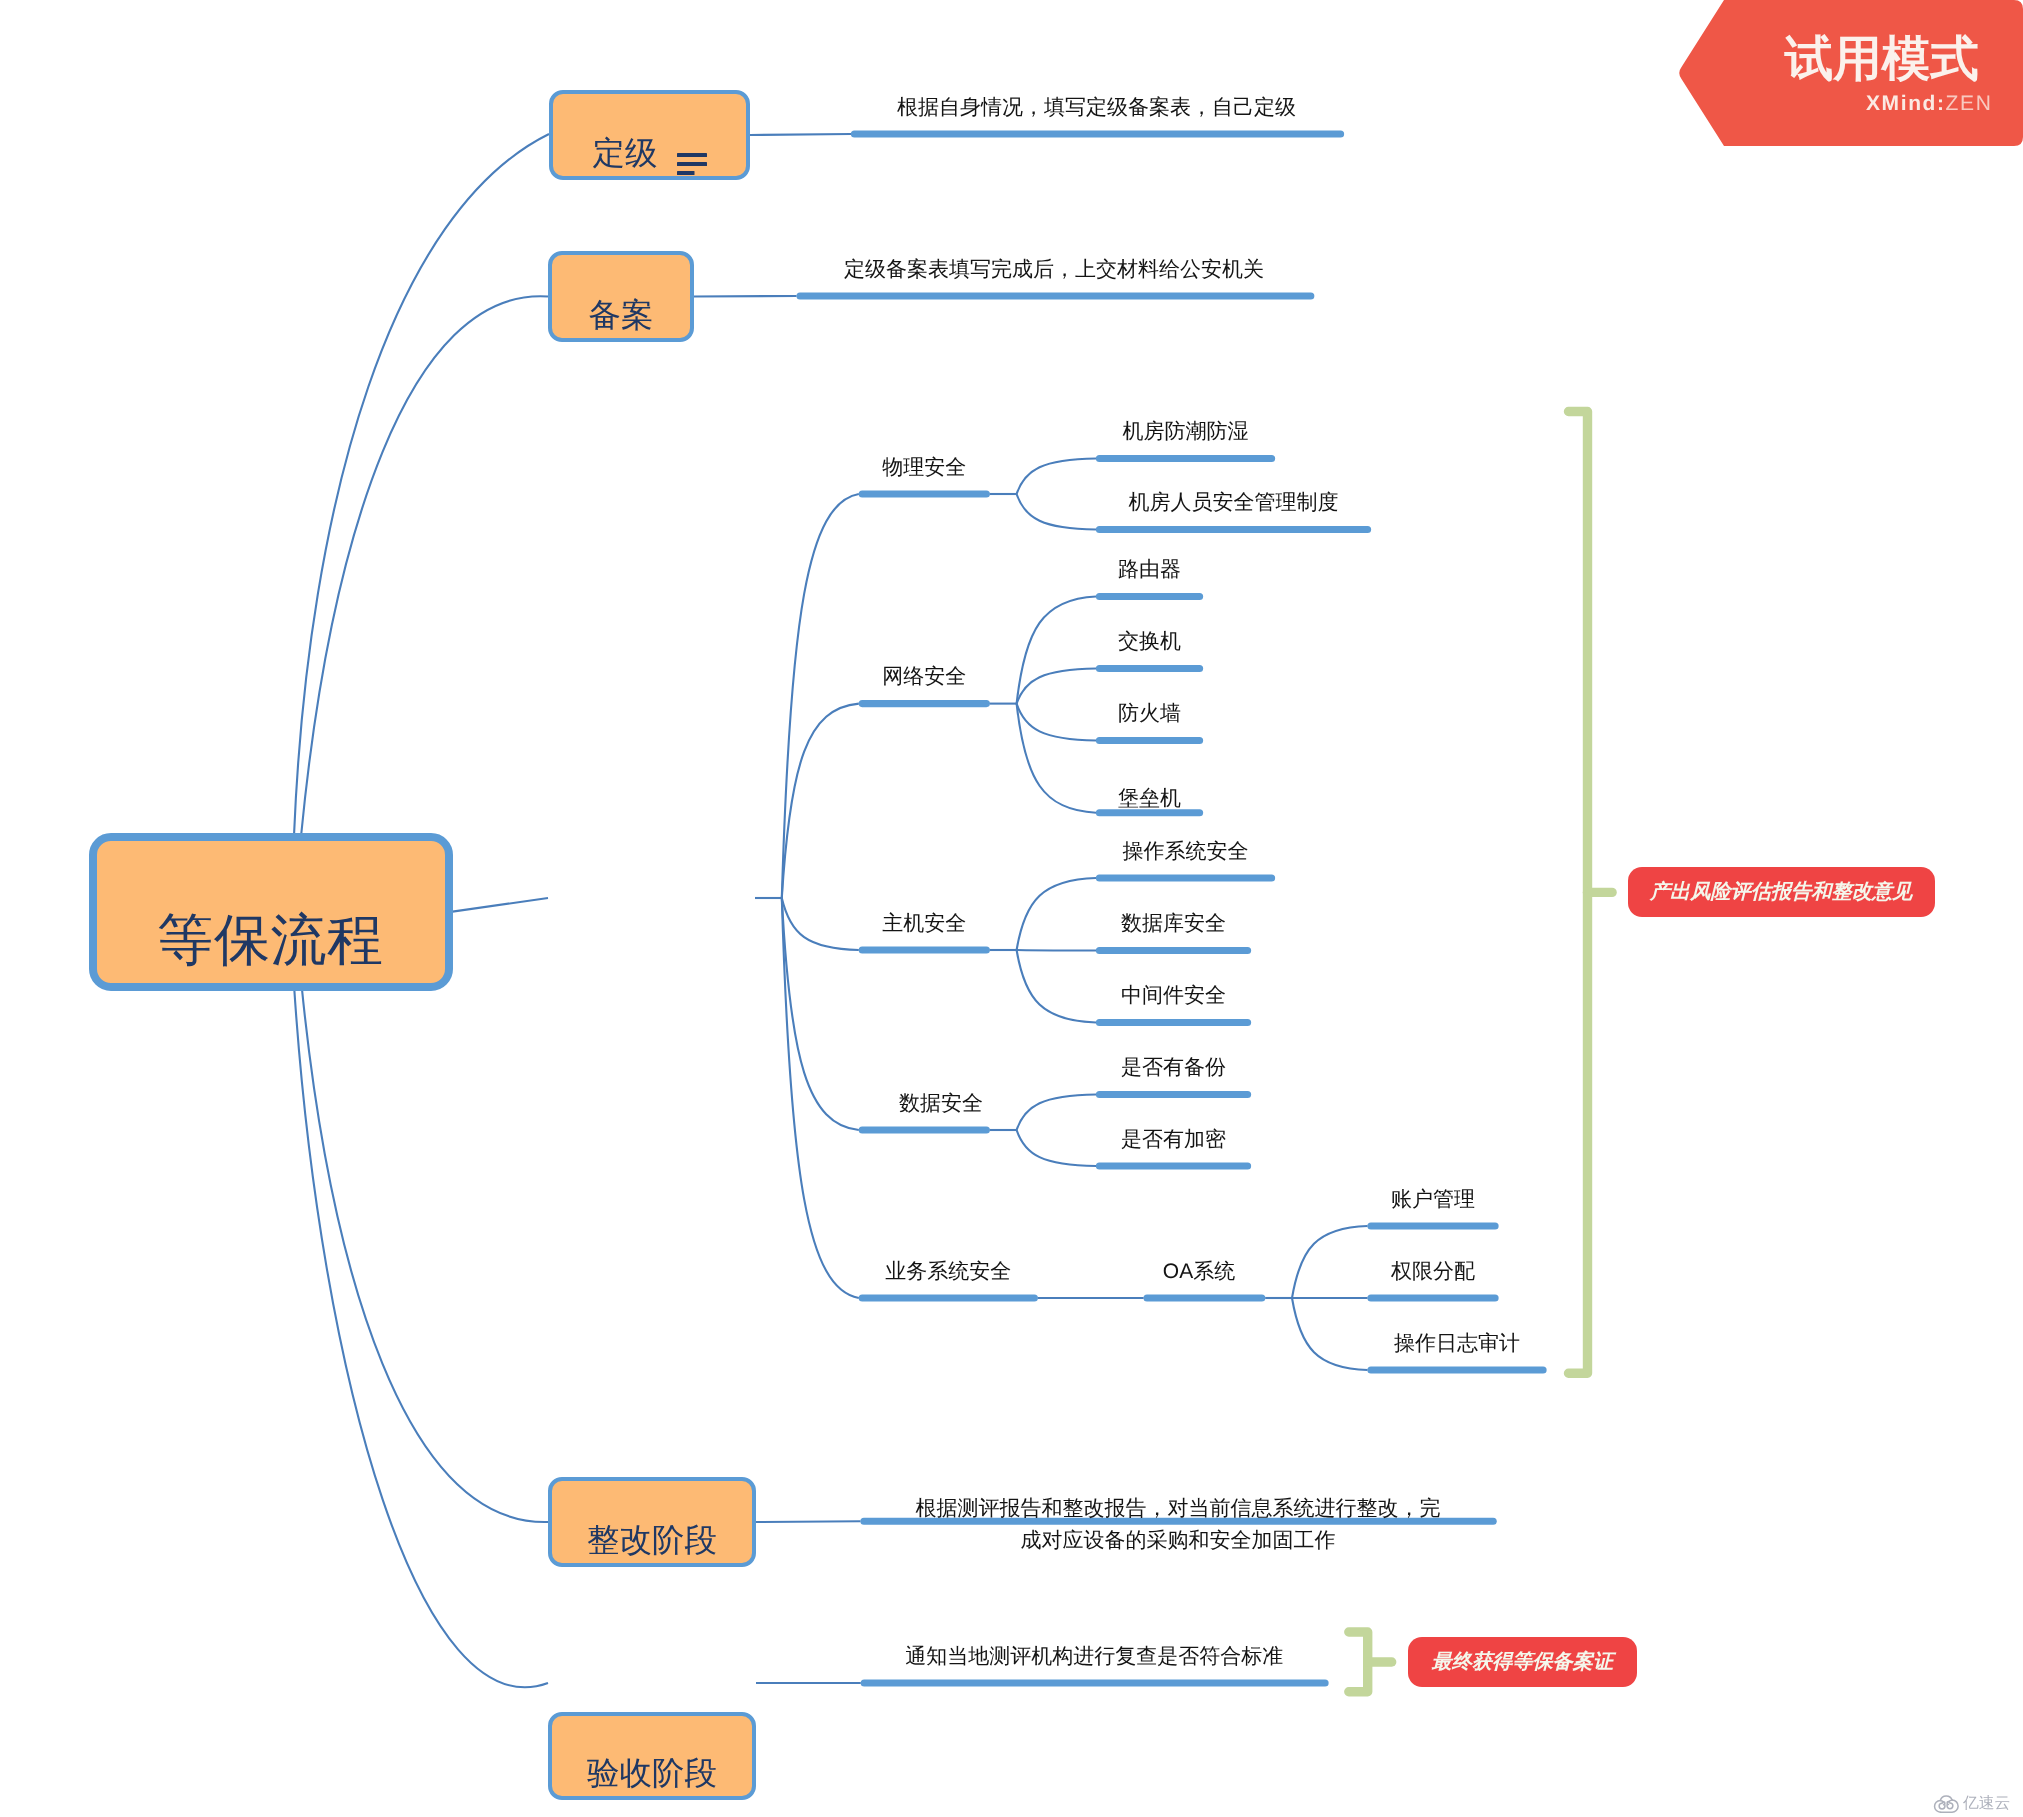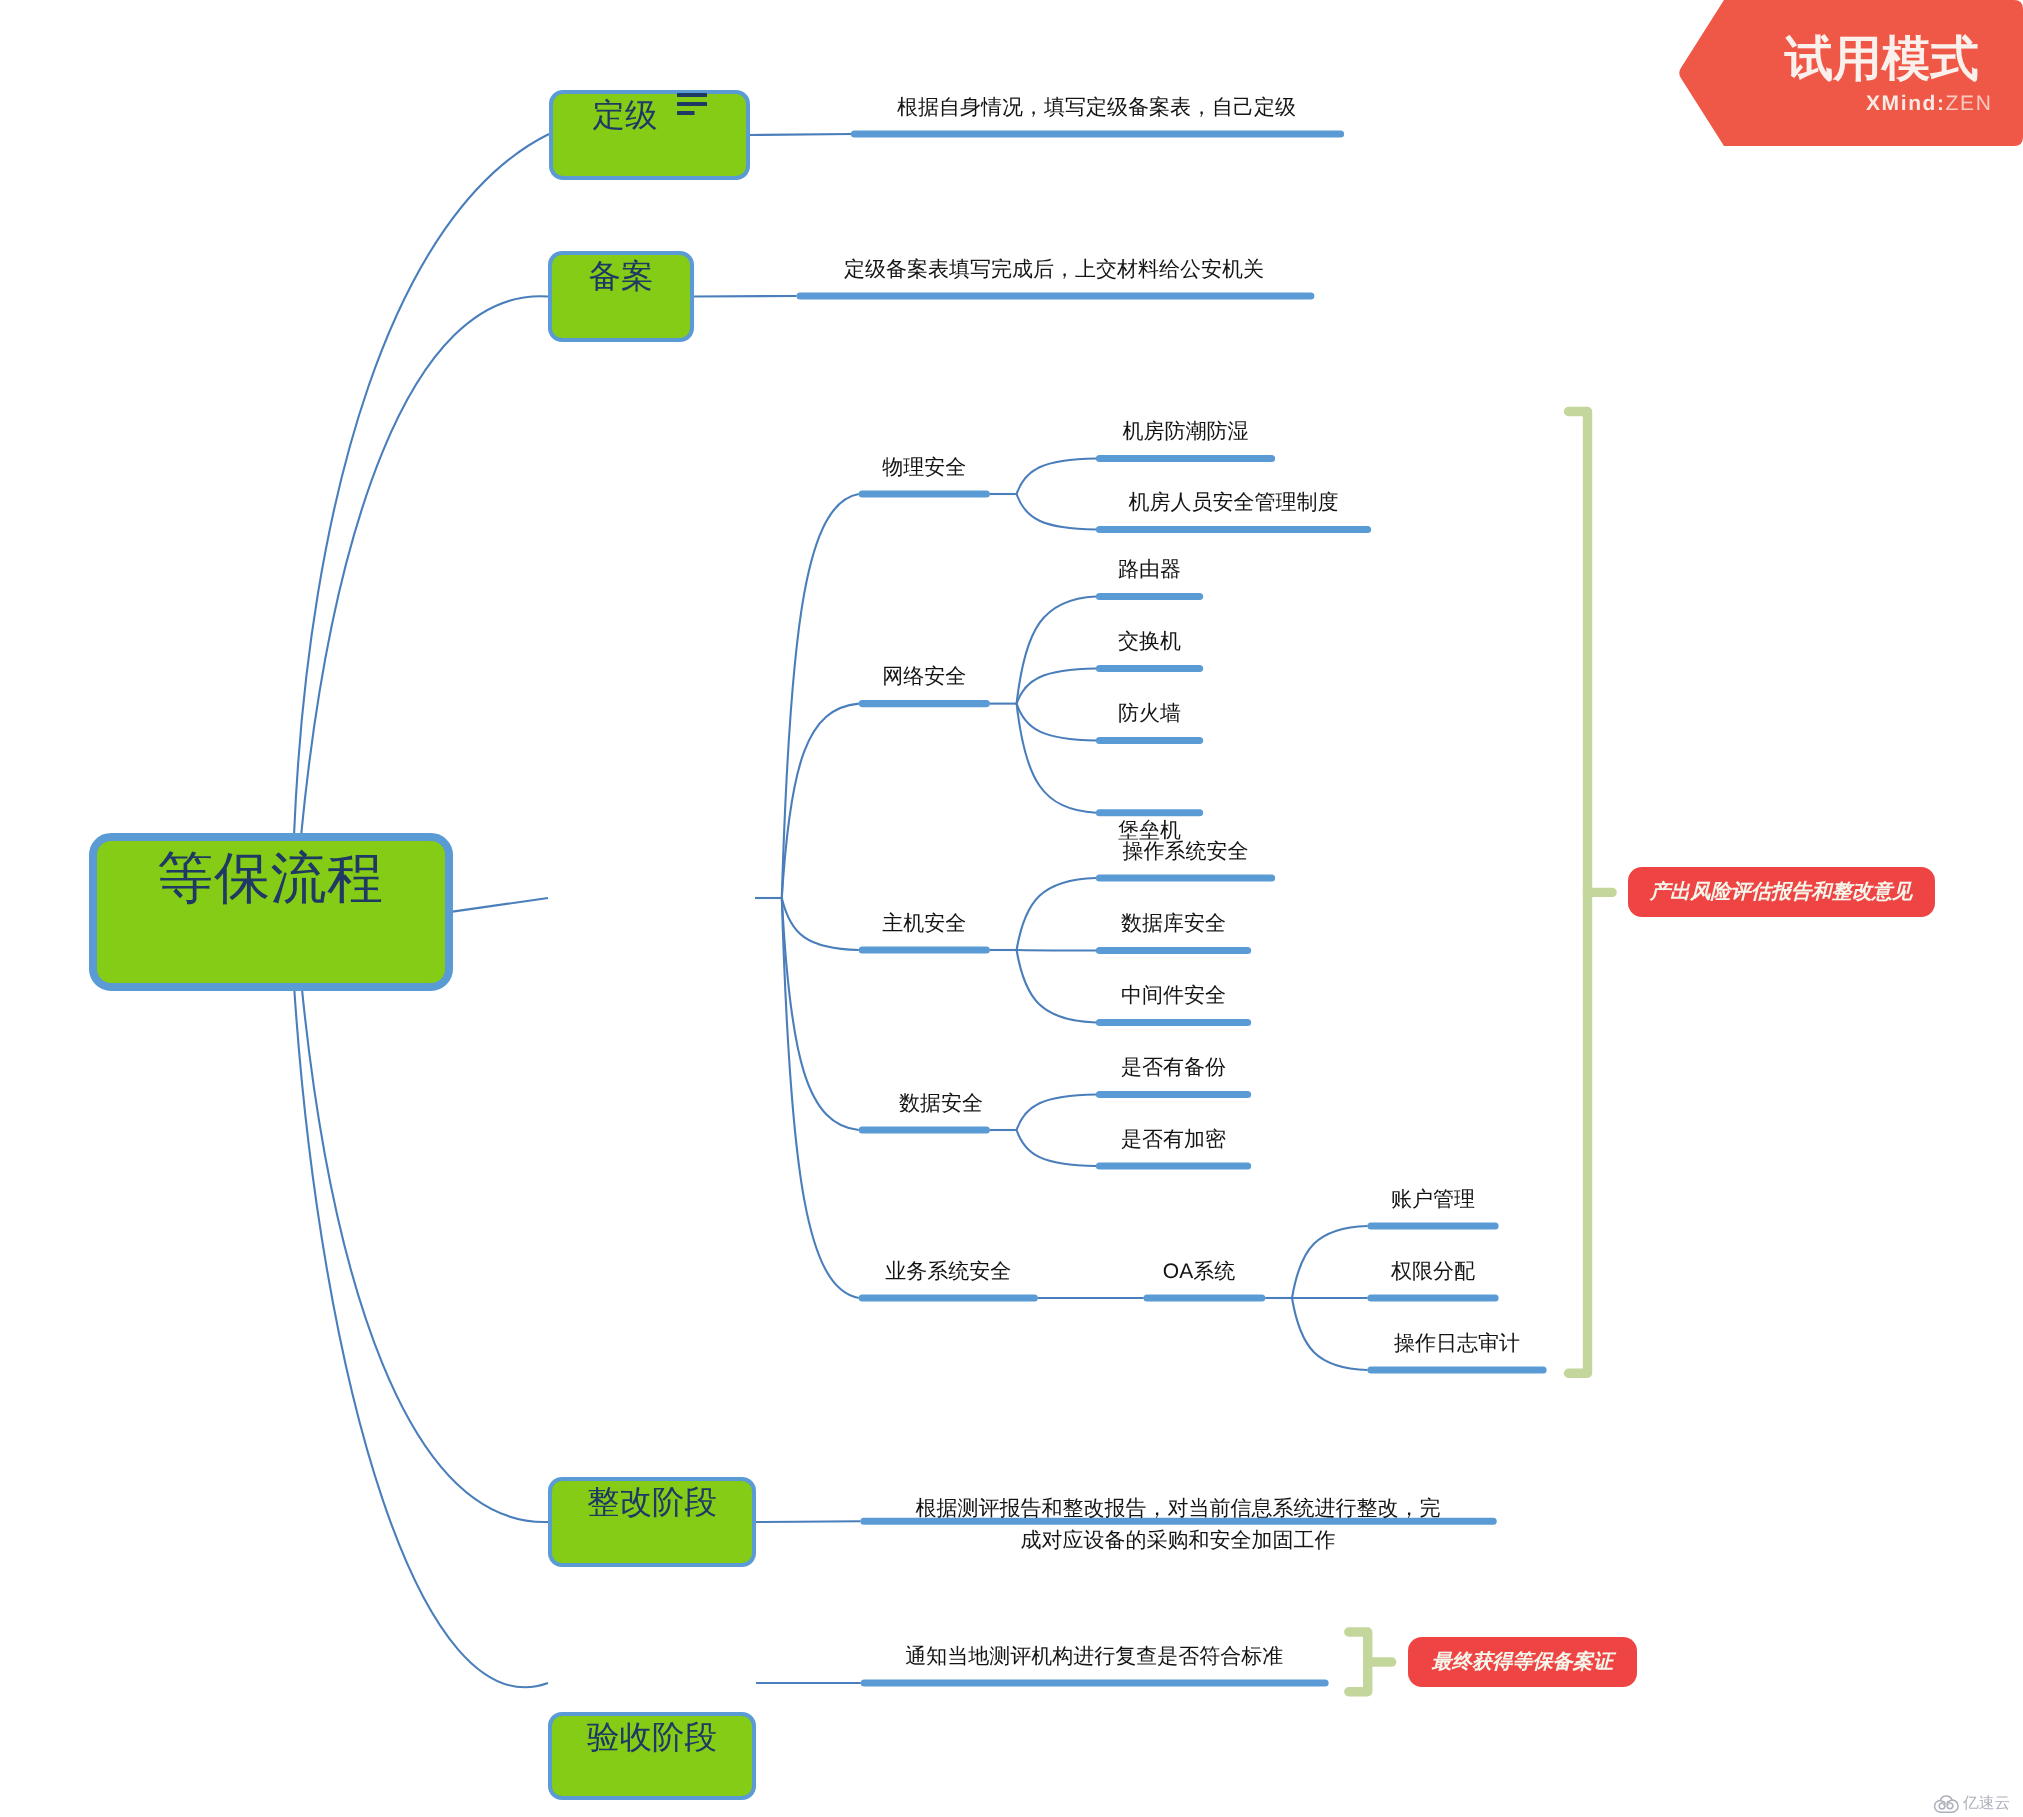--- a/index.html
+++ b/index.html
@@ -3,22 +3,22 @@
 <meta charset="utf-8">
 <title>XMind</title>
 <style>
   html,body{margin:0;padding:0;background:#ffffff;}
   body{width:2023px;height:1817px;overflow:hidden;
        font-family:"Liberation Sans",sans-serif;
        -webkit-font-smoothing:antialiased;text-rendering:geometricPrecision;}
   #canvas{position:relative;width:2023px;height:1817px;background:#ffffff;}
   svg#wires{position:absolute;left:0;top:0;width:2023px;height:1817px;pointer-events:none;}
 
-  .node{position:absolute;box-sizing:border-box;display:flex;align-items:flex-start;
-        justify-content:center;background:#84cc16;color:#1f3864;}
+  .node{position:absolute;box-sizing:border-box;display:flex;align-items:flex-end;
+        justify-content:center;background:#fdba74;color:#1f3864;}
   .node-root{border:8.5px solid #5b9bd5;border-radius:22px;font-size:56px;letter-spacing:0.6px;padding-bottom:4px;}
   .node-main{border:4.2px solid #5b9bd5;border-radius:14px;font-size:32.5px;}
   .notes-icon{display:inline-block;margin-left:19px;position:relative;top:-1px;line-height:0;}
 
   .plain{position:absolute;color:#141414;white-space:nowrap;font-size:21px;
          line-height:32px;text-align:center;}
 
   .summary{position:absolute;box-sizing:border-box;background:#ef4444;color:#f4f7ec;
            border-radius:14px;font-style:italic;font-weight:bold;font-size:20.2px;
            display:flex;align-items:center;justify-content:center;letter-spacing:0px;}
@@ -161,21 +161,21 @@
     <div class="plain" style="left: 814.1px; width: 480px; top: 253.5px;"><span>定级备案表填写完成后，上交材料给公安机关</span></div>
     <div class="plain" style="left: 878px; width: 600px; top: 1446.8px; margin-top: 46px;"><span>根据测评报告和整改报告，对当前信息系统进行整改，完</span><br><span>成对应设备的采购和安全加固工作</span></div>
     <div class="plain" style="left: 878.3px; width: 432px; top: 1640.5px;"><span>通知当地测评机构进行复查是否符合标准</span></div>
     <div class="plain" style="left: 876.3px; width: 96px; top: 451.5px;"><span>物理安全</span></div>
     <div class="plain" style="left: 1113.5px; width: 144px; top: 416px;"><span>机房防潮防湿</span></div>
     <div class="plain" style="left: 1113.5px; width: 240px; top: 487px;"><span>机房人员安全管理制度</span></div>
     <div class="plain" style="left: 876.3px; width: 96px; top: 661.1px;"><span>网络安全</span></div>
     <div class="plain" style="left: 1113.5px; width: 72px; top: 554px;"><span>路由器</span></div>
     <div class="plain" style="left: 1113.5px; width: 72px; top: 626px;"><span>交换机</span></div>
     <div class="plain" style="left: 1113.5px; width: 72px; top: 698px;"><span>防火墙</span></div>
-    <div class="plain" style="left: 1113.5px; width: 72px; top: 815px;"><span>堡垒机</span></div>
+    <div class="plain" style="left: 1113.5px; width: 72px; top: 782px; font-family: Liberation Serif, serif;"><span>堡垒机</span></div>
     <div class="plain" style="left: 876.3px; width: 96px; top: 907.5px;"><span>主机安全</span></div>
     <div class="plain" style="left: 1113.5px; width: 144px; top: 835.5px;"><span>操作系统安全</span></div>
     <div class="plain" style="left: 1113.5px; width: 120px; top: 908px;"><span>数据库安全</span></div>
     <div class="plain" style="left: 1113.5px; width: 120px; top: 980px;"><span>中间件安全</span></div>
     <div class="plain" style="left: 893px; width: 96px; top: 1087.5px;"><span>数据安全</span></div>
     <div class="plain" style="left: 1113.5px; width: 120px; top: 1052px;"><span>是否有备份</span></div>
     <div class="plain" style="left: 1113.5px; width: 120px; top: 1123.5px;"><span>是否有加密</span></div>
     <div class="plain" style="left: 876.3px; width: 144px; top: 1255.5px;"><span>业务系统安全</span></div>
     <div class="plain" style="left: 1161.1px; width: 75.84px; top: 1255.5px;"><span>OA系统</span></div>
     <div class="plain" style="left: 1385px; width: 96px; top: 1183.5px;"><span>账户管理</span></div>

